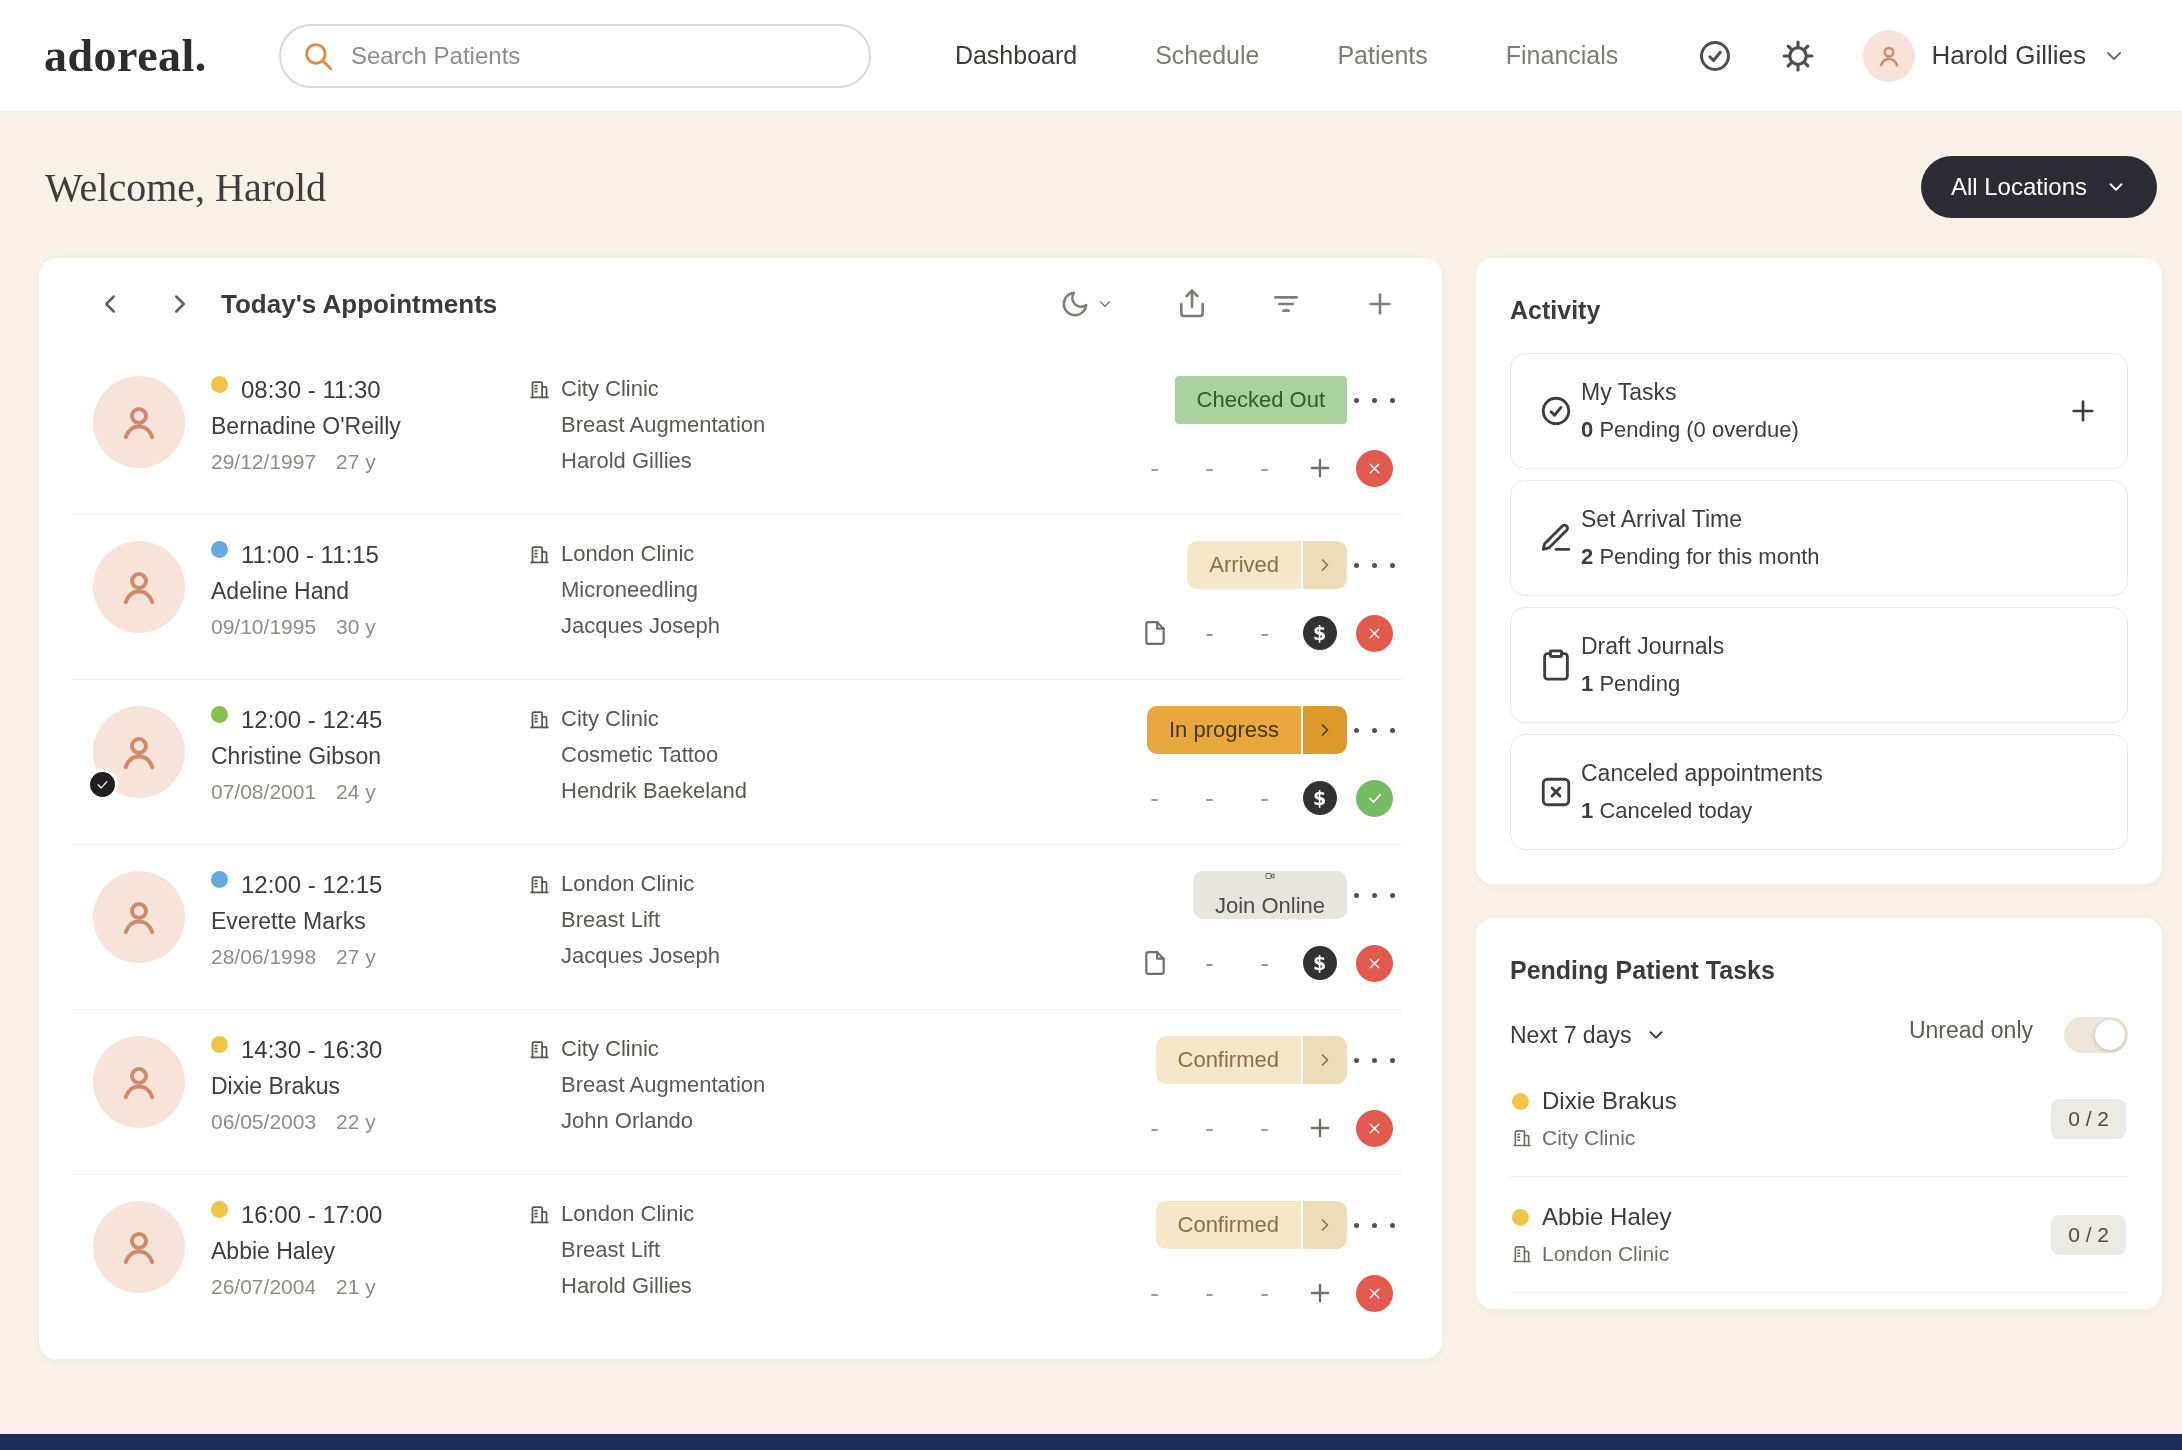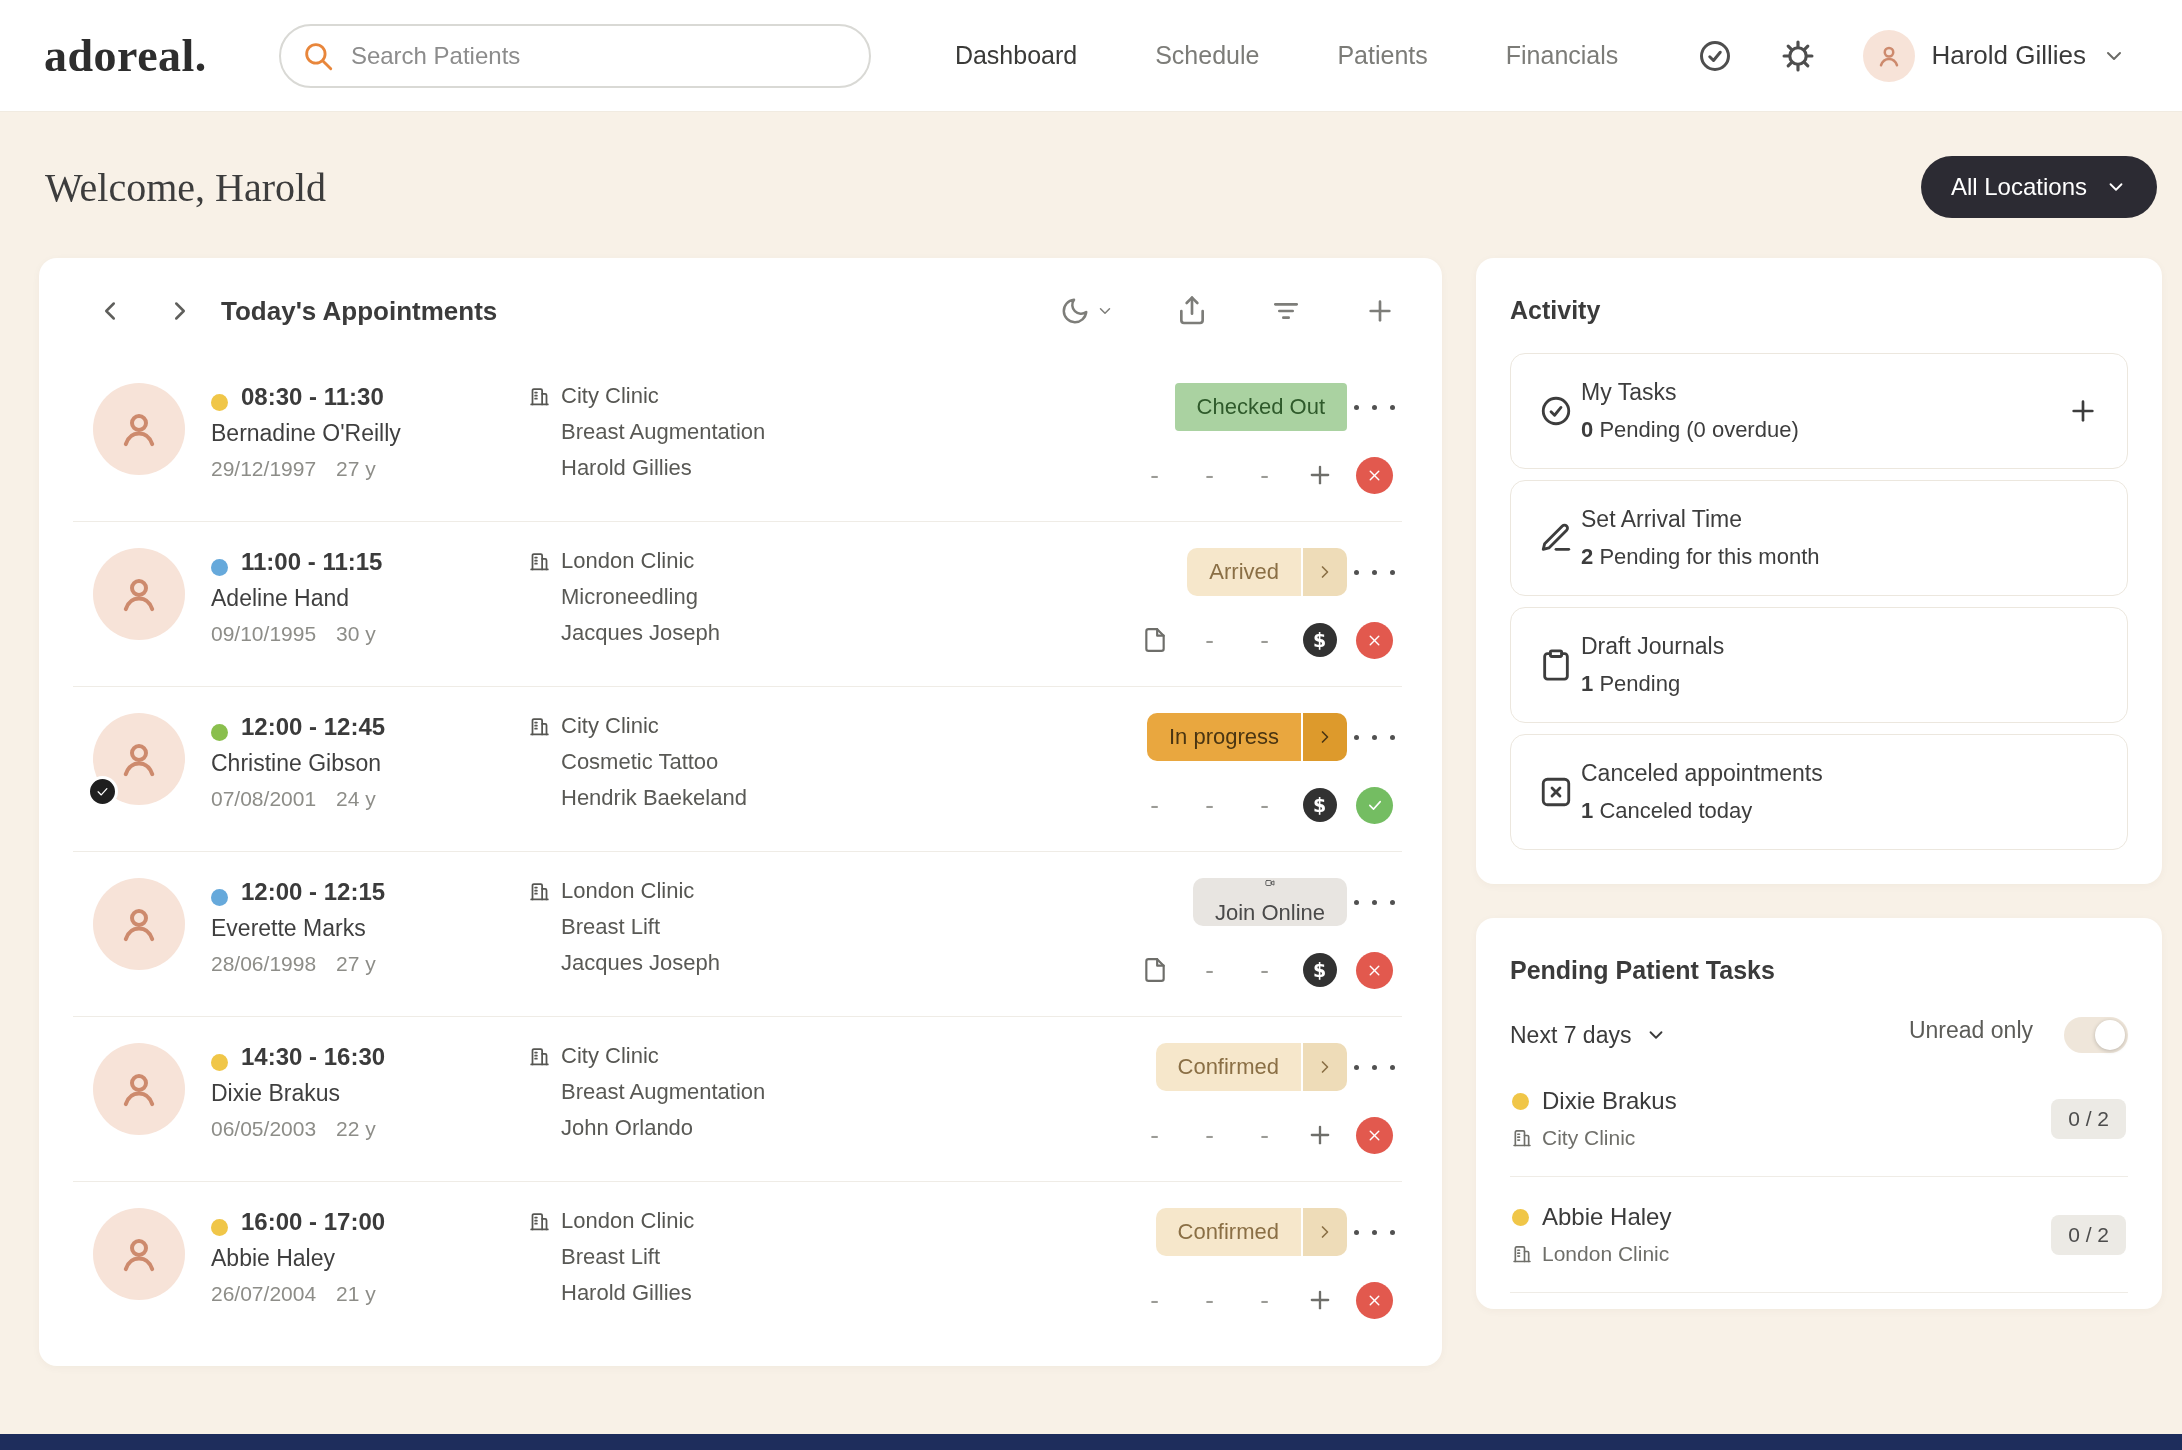--- a/index.html
+++ b/index.html
@@ -31,34 +31,34 @@
   .page { padding:0 19px 0 39px; }
   .page-head { display:flex; align-items:center; justify-content:space-between; margin:44px 0 40px; padding:0 6px; }
   .welcome { font-family:"Liberation Serif", serif; font-weight:400; font-size:40px; color:#3d3d3d; }
   .btn-locations { height:62px; background:#2c2b33; color:#fff; border:none; border-radius:32px; padding:0 30px; font-size:24px; display:flex; align-items:center; gap:18px; font-family:inherit; cursor:pointer; }
 
   
   .content { display:grid; grid-template-columns:1403px 686px; gap:34px; align-items:start; }
   .card { background:#fff; border-radius:18px; box-shadow:0 2px 8px rgba(80,60,30,.04); }
 
   
-  .appt-card { padding:31px 40px 20px 34px; }
+  .appt-card { padding:24px 40px 20px 34px; }
   .card-head { display:flex; align-items:center; padding:6px 6px 30px 22px; }
   .arrows { display:flex; gap:40px; color:#5f5f5c; }
   .arrow-btn { background:none; border:none; color:#5f5f5c; cursor:pointer; }
   .card-title { font-size:26px; font-weight:bold; color:#3b3b3b; margin-left:26px; }
   .head-icons { margin-left:auto; display:flex; align-items:center; gap:62px; color:#7d7d79; }
   .hbtn { background:none; border:none; color:#7d7d79; cursor:pointer; display:flex; align-items:center; gap:6px; }
 
   .appt-row { display:flex; align-items:flex-start; padding:26px 0 26px 0; }
   .appt-row + .appt-row { border-top:1px solid #efece6; }
   .avatar { width:92px; height:92px; border-radius:50%; background:#f7e3d8; position:relative; flex:none; display:flex; align-items:center; justify-content:center; color:#cd8a6d; margin-left:20px; }
   .av-badge { position:absolute; left:-6px; bottom:-2px; width:31px; height:31px; border-radius:50%; background:#1f1f1f; border:3px solid #fff; display:flex; align-items:center; justify-content:center; color:#fff; }
   .col-time { margin-left:26px; width:318px; }
-  .time-line { display:flex; align-items:flex-end; gap:13px; font-weight:bold; font-size:24px; color:#3b3b3b; }
+  .time-line { display:flex; align-items:flex-start; gap:13px; font-weight:normal; font-size:24px; color:#3b3b3b; }
   .dot { width:17px; height:17px; border-radius:50%; flex:none; }
   .dot-y { background:#f0c648; } .dot-b { background:#66a9db; } .dot-g { background:#8abf4d; }
   .p-name { font-size:23px; color:#3f3f3f; margin-top:9px; }
   .dob-line { font-size:21px; color:#8d8d88; margin-top:10px; display:flex; gap:20px; }
   .col-clinic { flex:1; font-size:22px; color:#595955; }
   .clinic-line { display:flex; align-items:center; gap:11px; color:#565652; }
   .sub-line { margin-left:32px; margin-top:10px; }
   .col-right { width:312px; flex:none; display:flex; flex-direction:column; align-items:flex-end; gap:24px; }
   .badge-line { display:flex; align-items:center; }
   .badge-group { display:flex; gap:2px; border-radius:10px; overflow:hidden; }

